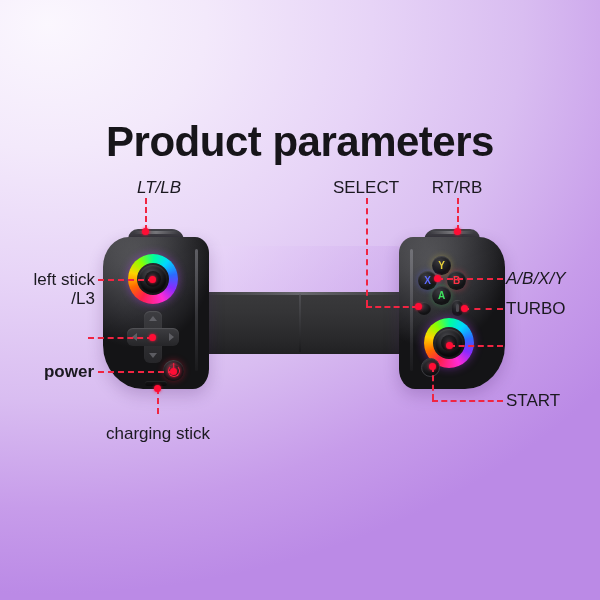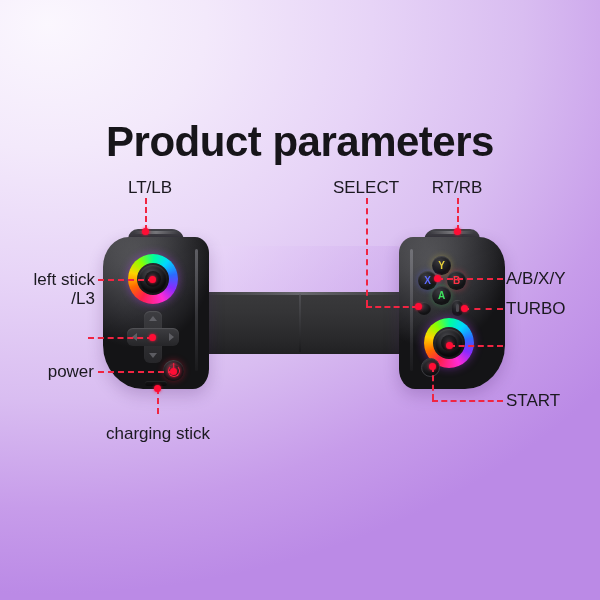--- a/index.html
+++ b/index.html
@@ -297,34 +297,34 @@
   <div class="dash-h" style="left:463px;top:308px;width:40px;"></div>
   <div class="dot" style="left:461px;top:305px;"></div>
 
   <div class="dash-h" style="left:449px;top:345px;width:54px;"></div>
   <div class="dot" style="left:446px;top:342px;"></div>
 
   <div class="dash-v" style="left:432px;top:366px;height:34px;"></div>
   <div class="dash-h" style="left:432px;top:400px;width:71px;"></div>
   <div class="dot" style="left:429px;top:363px;"></div>
 
-  <div class="lbl c" style="left:110px;top:178px;width:80px;">LT/LB</div>
+  <div class="lbl c" style="left:119px;top:178px;width:80px;font-style:italic;">LT/LB</div>
 
   <div class="lbl c" style="left:417px;top:178px;width:80px;">RT/RB</div>
 
   <div class="lbl c" style="left:326px;top:178px;width:80px;">SELECT</div>
 
   <div class="lbl r" style="left:10px;top:270px;width:85px;text-align:right;">left stick
 /L3</div>
 
 
-  <div class="lbl r" style="left:26px;top:362px;width:68px;">power</div>
+  <div class="lbl r" style="left:26px;top:362px;width:68px;font-weight:bold;">power</div>
 
   <div class="lbl c" style="left:88px;top:424px;width:140px;">charging stick</div>
 
-  <div class="lbl l" style="left:506px;top:269px;width:72px;">A/B/X/Y</div>
+  <div class="lbl l" style="left:506px;top:269px;width:72px;font-style:italic;">A/B/X/Y</div>
 
   <div class="lbl l" style="left:506px;top:299px;width:113px;">TURBO</div>
 
 
   <div class="lbl l" style="left:506px;top:391px;width:94px;">START</div>
 
 </div>
 
 </body></html>

